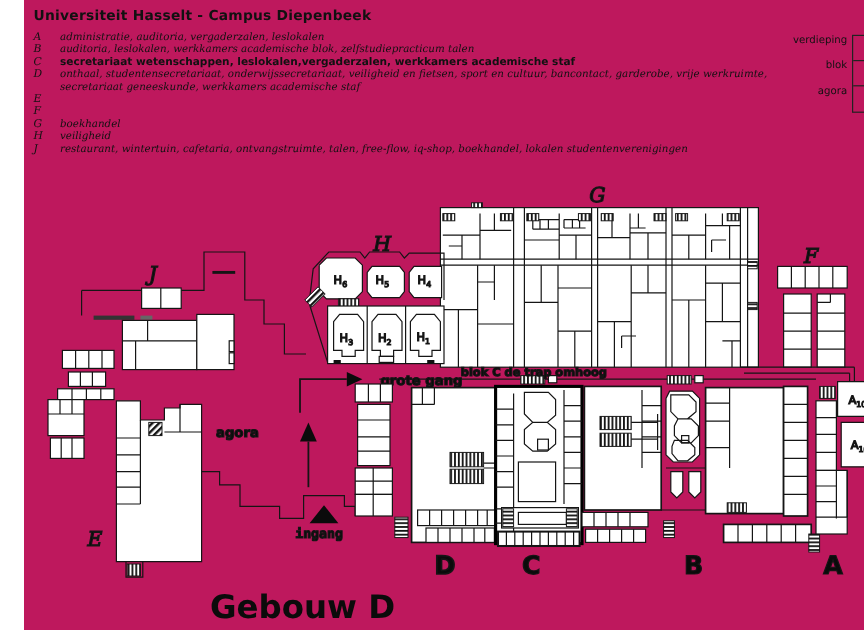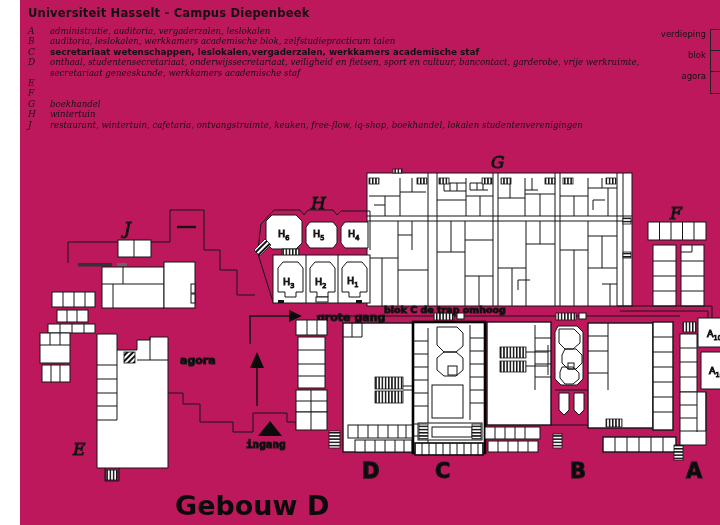--- a/index.html
+++ b/index.html
@@ -58,25 +58,25 @@
     </div>
     <div class="lrow">
       <span class="lkey">F</span>
     </div>
     <div class="lrow">
       <span class="lkey">G</span>
       <span class="ldesc">boekhandel</span>
     </div>
     <div class="lrow">
       <span class="lkey">H</span>
-      <span class="ldesc">wintertuin</span>
+      <span class="ldesc">veiligheid</span>
     </div>
     <div class="lrow">
       <span class="lkey">J</span>
-      <span class="ldesc">restaurant, wintertuin, cafetaria, ontvangstruimte, keuken, free-flow, iq-shop, boekhandel, lokalen studentenverenigingen</span>
+      <span class="ldesc">restaurant, wintertuin, cafetaria, ontvangstruimte, talen, free-flow, iq-shop, boekhandel, lokalen studentenverenigingen</span>
     </div>
   </div>
 
   <div class="scalelabels">
     <div>verdieping</div>
     <div>blok</div>
     <div>agora</div>
   </div>
   <div class="scalebox">
     <div class="cell"></div>

